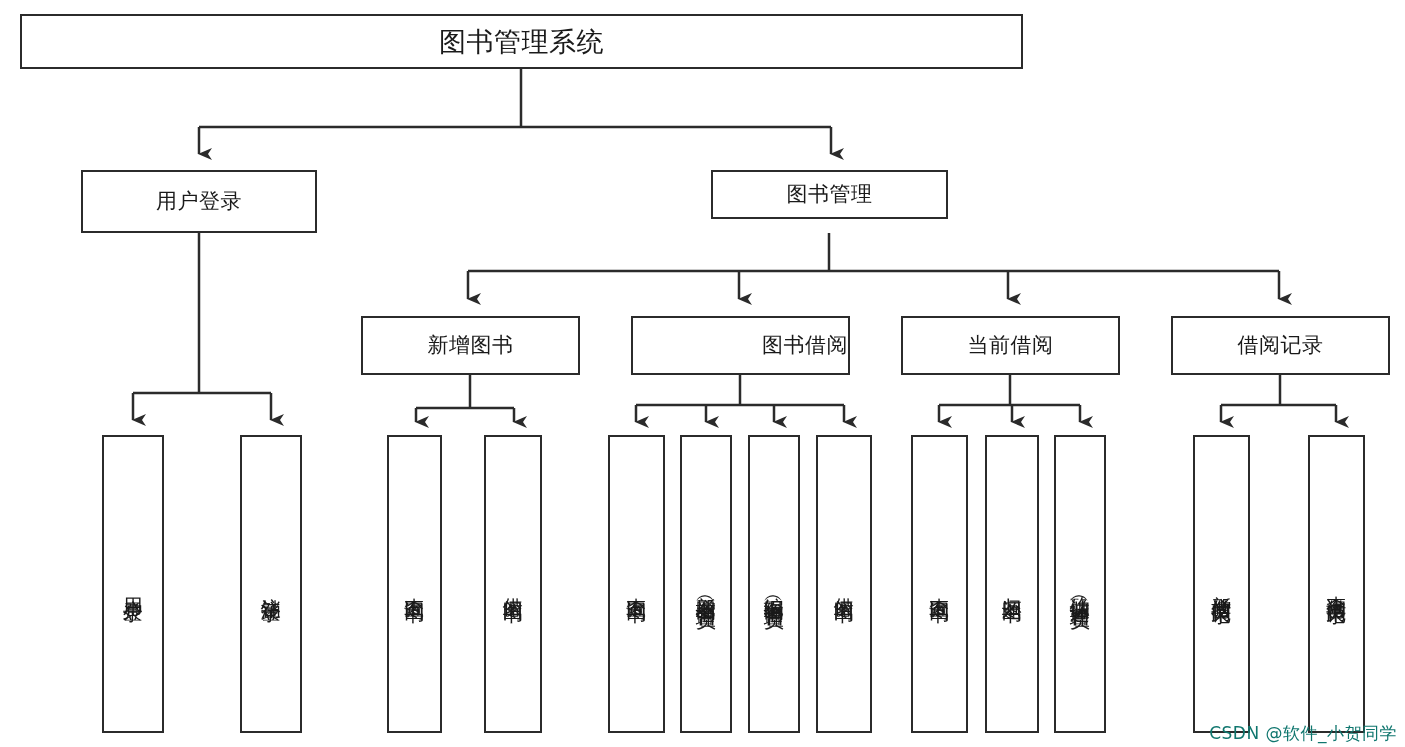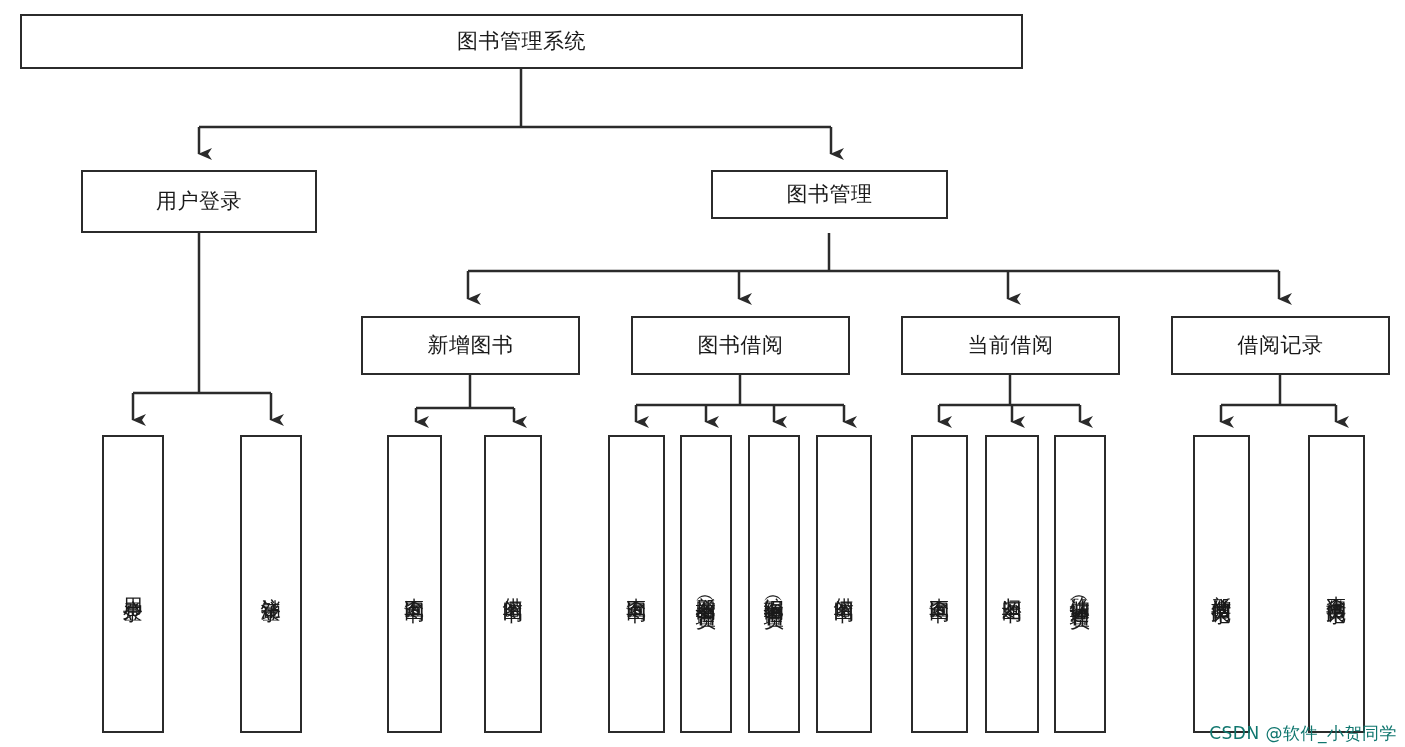--- a/index.html
+++ b/index.html
@@ -40,21 +40,21 @@
     line-height: 1.08;
     letter-spacing: 0.5px;
     white-space: nowrap;
   }
   
   .node.h .label {
     font-size: 21px;
     text-align: center;
   }
   .node.root .label {
-    font-size: 21px;
+    font-size: 27px;
   }
   
   .node.v {
     align-items: flex-start;
     justify-content: center;
     padding-top: 4px;
   }
   .node.v .label {
     writing-mode: vertical-rl;
     text-orientation: upright;
@@ -147,21 +147,21 @@
   <div class="node h" style="left:81px; top:170px; width:236px; height:63px;">
     <span class="label">用户登录</span>
   </div>
   <div class="node h" style="left:711px; top:170px; width:237px; height:49px;">
     <span class="label">图书管理</span>
   </div>
 
   <div class="node h" style="left:361px; top:316px; width:219px; height:59px;">
     <span class="label">新增图书</span>
   </div>
-  <div class="node h" style="left:631px; top:316px; width:219px; height:59px;">
+  <div class="node h" style="left:631px; top:316px; width:219px; height:59px;justify-content:flex-end;">
     <span class="label">图书借阅</span>
   </div>
   <div class="node h" style="left:901px; top:316px; width:219px; height:59px;">
     <span class="label">当前借阅</span>
   </div>
   <div class="node h" style="left:1171px; top:316px; width:219px; height:59px;">
     <span class="label">借阅记录</span>
   </div>
 
   <div class="node v align-bottom" style="left:102px; top:435px; width:62px; height:298px;">

